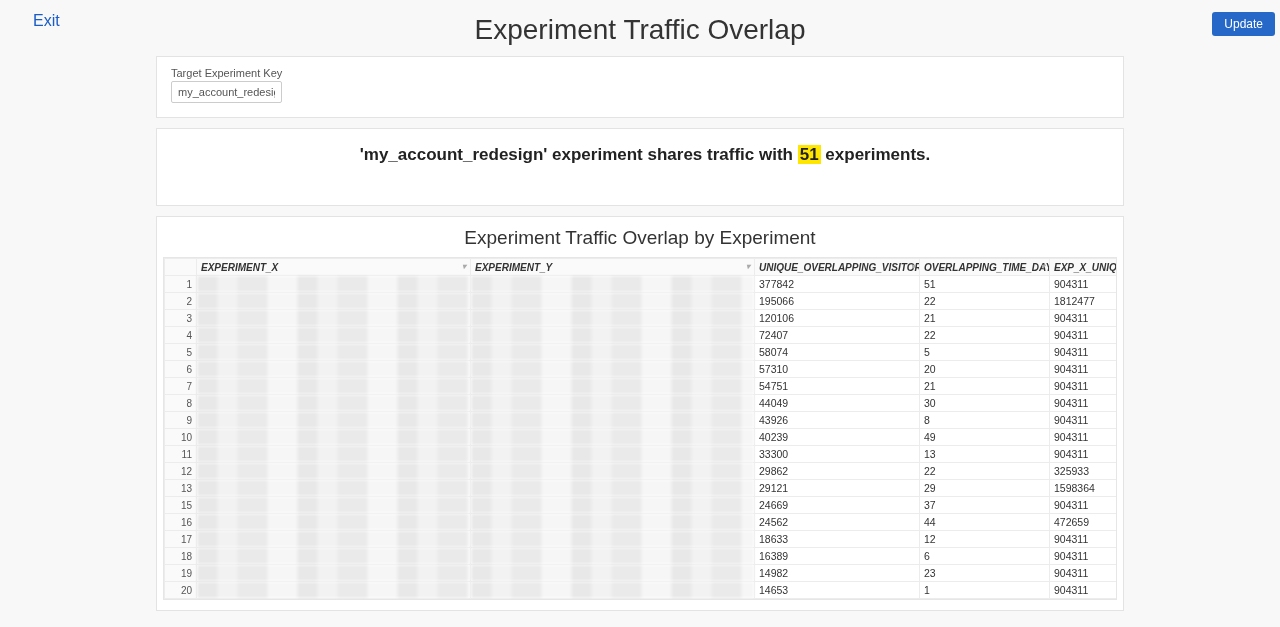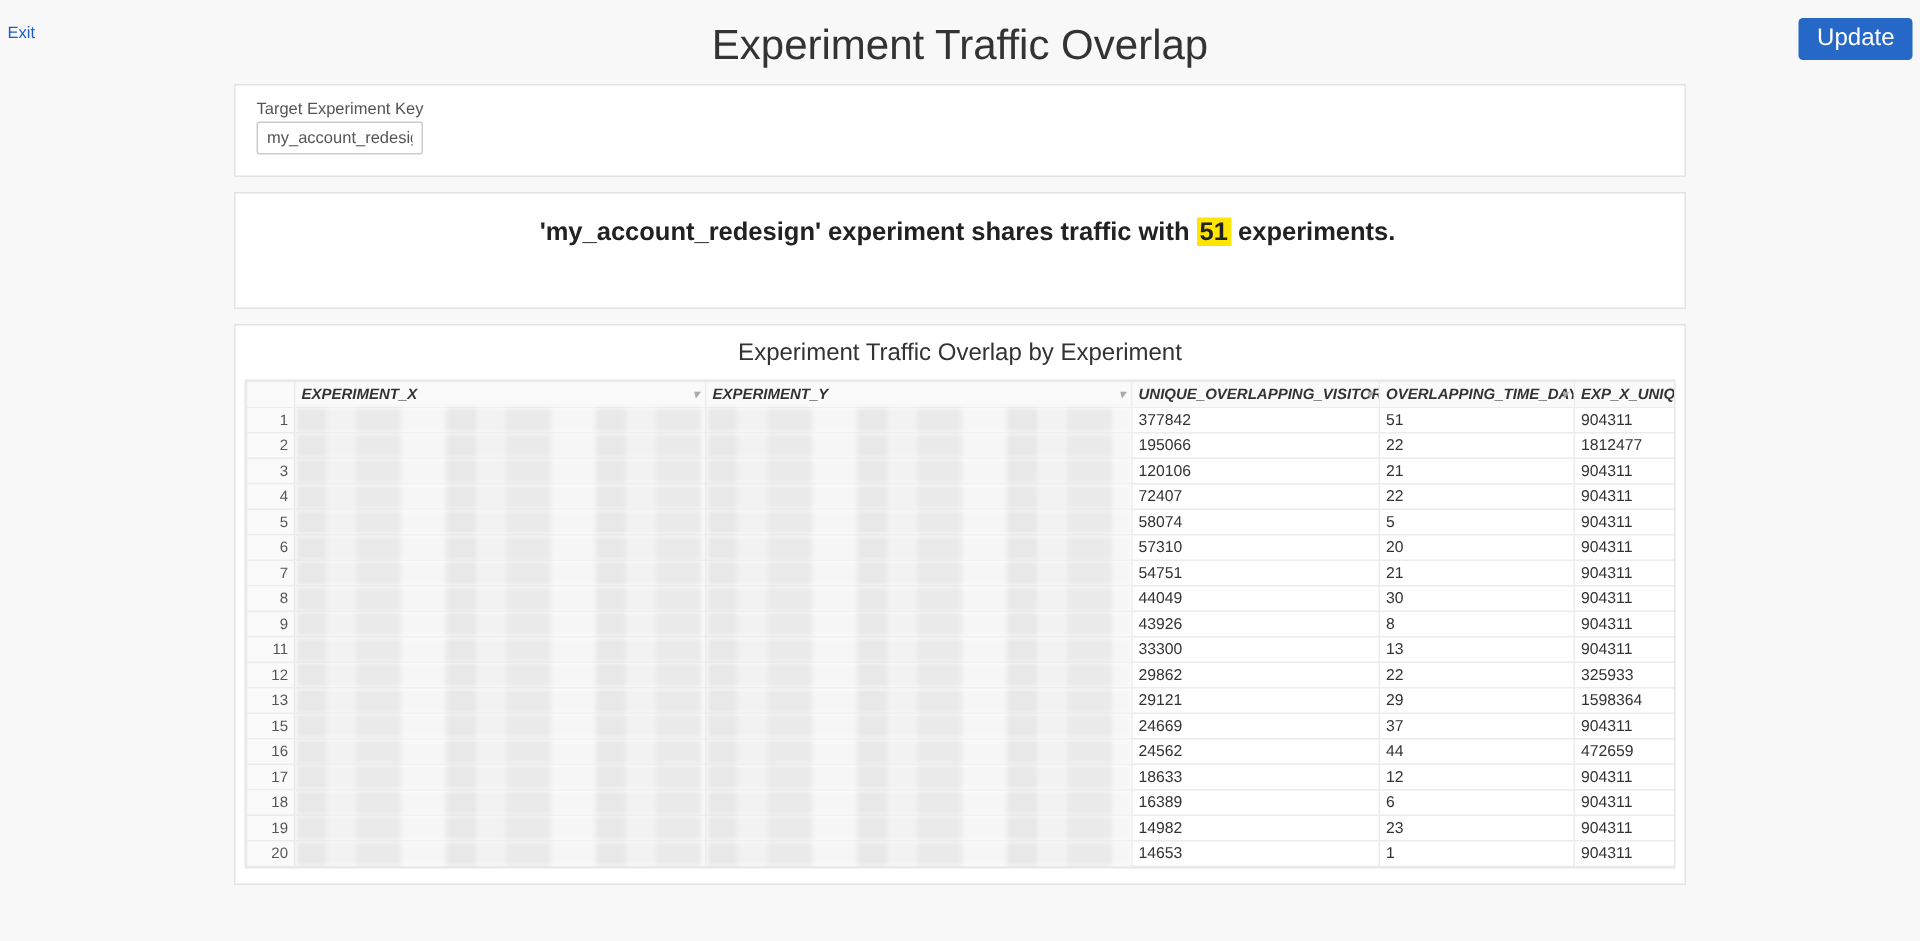--- a/index.html
+++ b/index.html
@@ -11,33 +11,34 @@
       position: relative;
       overflow: hidden;
     }
     .top-links {
       position: absolute;
       top: 12px;
       left: 5px;
     }
     .exit-link {
       color: #1a5cc7;
-      font-size: 11px;
+      font-size: 16px;
       text-decoration: none;
       cursor: pointer;
+      margin-left: 28px;
     }
     .update-btn {
       position: absolute;
       top: 12px;
       right: 5px;
       background: #2568c7;
       color: #fff;
       border: none;
       border-radius: 3px;
-      font-size: 16px;
+      font-size: 12px;
       padding: 5px 12px;
       cursor: pointer;
     }
     .page-title {
       text-align: center;
       font-size: 28px;
       font-weight: 400;
       color: #333;
       margin-top: 14px;
       margin-bottom: 10px;
@@ -75,21 +76,21 @@
     }
     .highlight {
       background: #ffe600;
       padding: 0 2px;
     }
     .panel.table-panel {
       padding: 10px 0 10px 0;
     }
     .table-title {
       text-align: center;
-      font-size: 16px;
+      font-size: 19px;
       font-weight: 400;
       color: #333;
       margin-bottom: 8px;
     }
     .table-wrap {
       margin: 0 6px;
       border: 1px solid #e6e6e6;
       overflow: hidden;
     }
     table {
@@ -257,20 +258,28 @@
           </tr>
           <tr>
             <td class="col-idx">9</td>
             <td class="col-ex blur-cell"></td>
             <td class="col-ey blur-cell"></td>
             <td class="col-uov">43926</td>
             <td class="col-otd">8</td>
             <td class="col-exu">904311</td>
           </tr>
           <tr>
+            <td class="col-idx">10</td>
+            <td class="col-ex blur-cell"></td>
+            <td class="col-ey blur-cell"></td>
+            <td class="col-uov">40239</td>
+            <td class="col-otd">49</td>
+            <td class="col-exu">904311</td>
+          </tr>
+          <tr>
             <td class="col-idx">11</td>
             <td class="col-ex blur-cell"></td>
             <td class="col-ey blur-cell"></td>
             <td class="col-uov">33300</td>
             <td class="col-otd">13</td>
             <td class="col-exu">904311</td>
           </tr>
           <tr>
             <td class="col-idx">12</td>
             <td class="col-ex blur-cell"></td>

